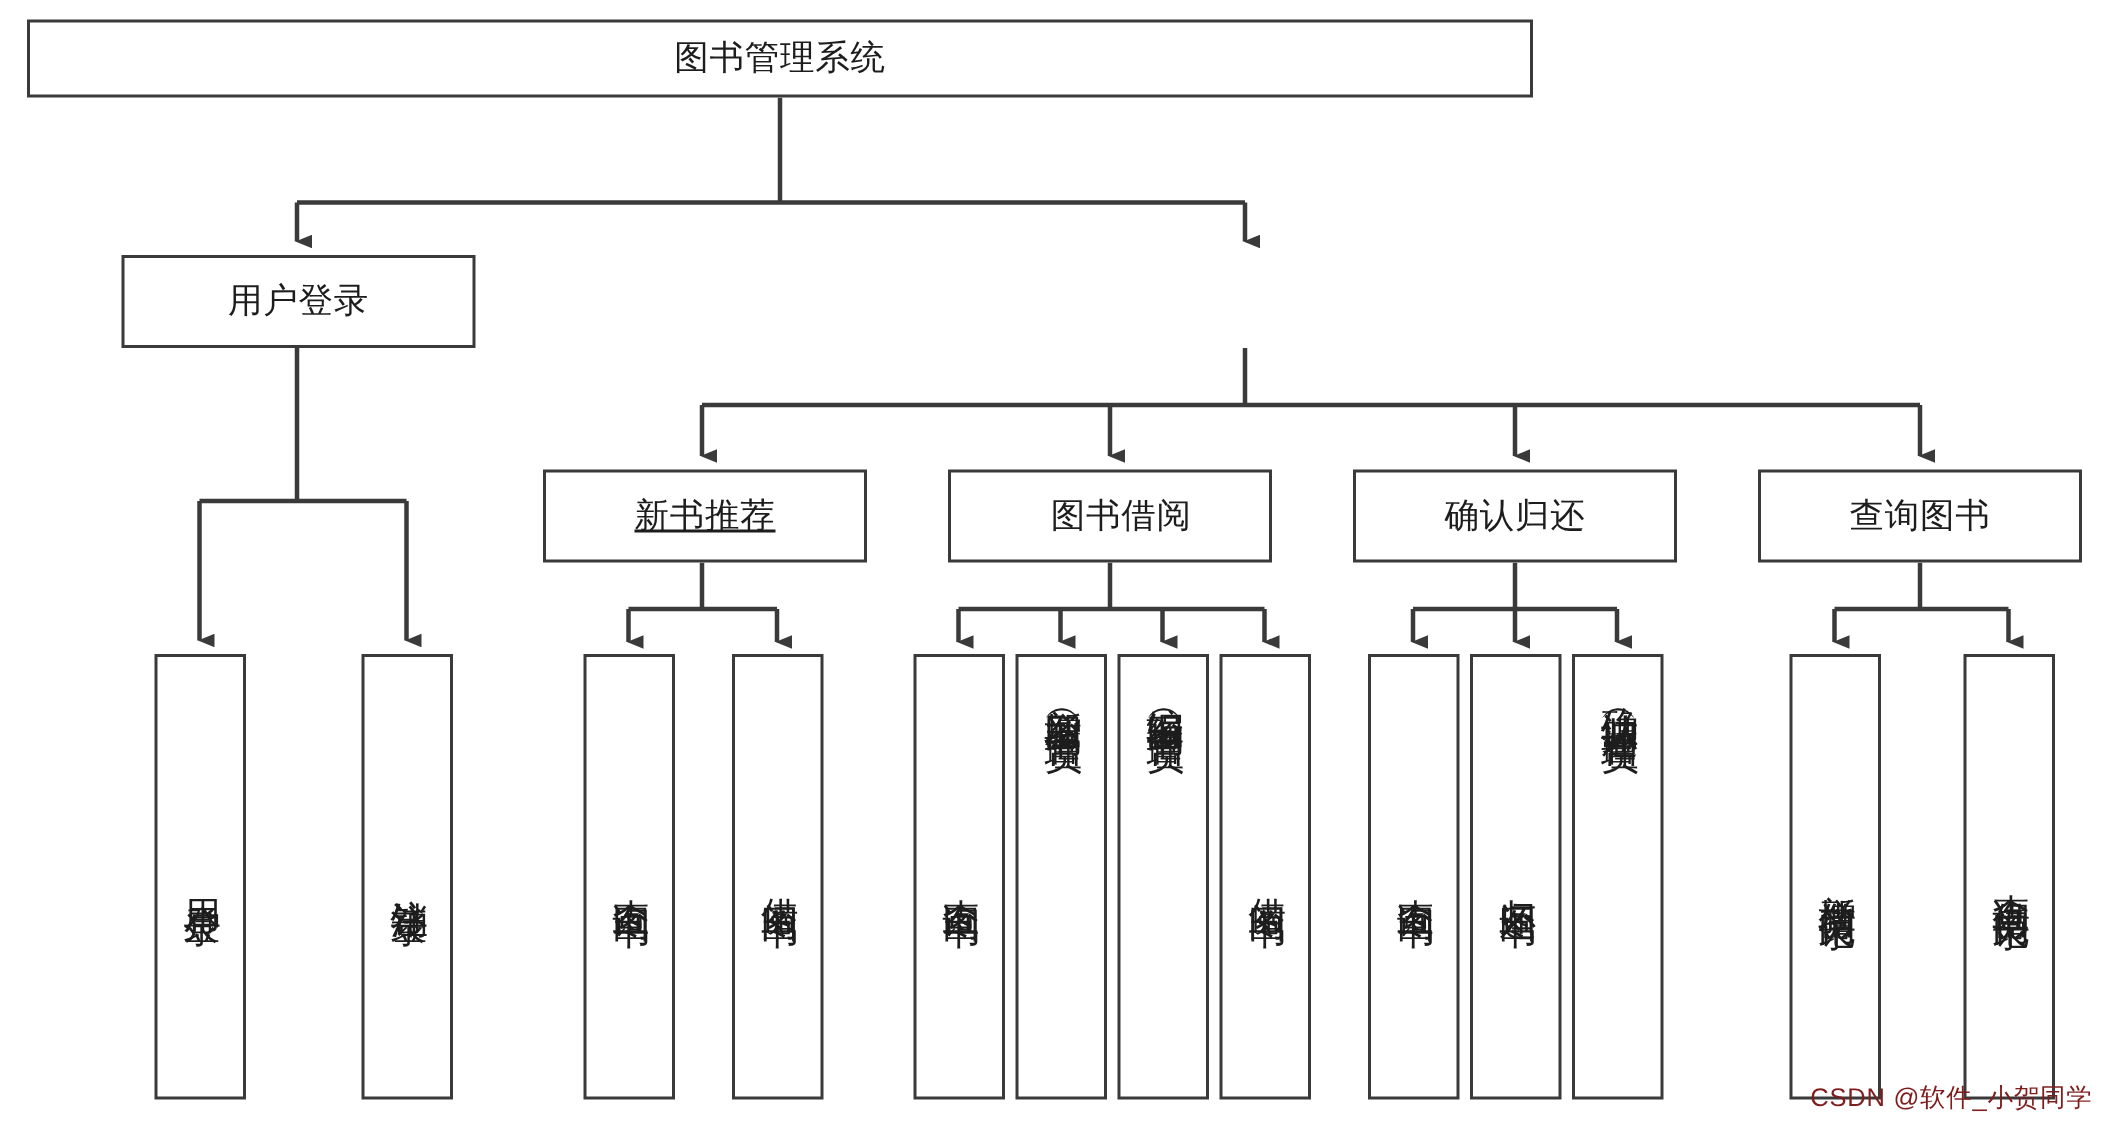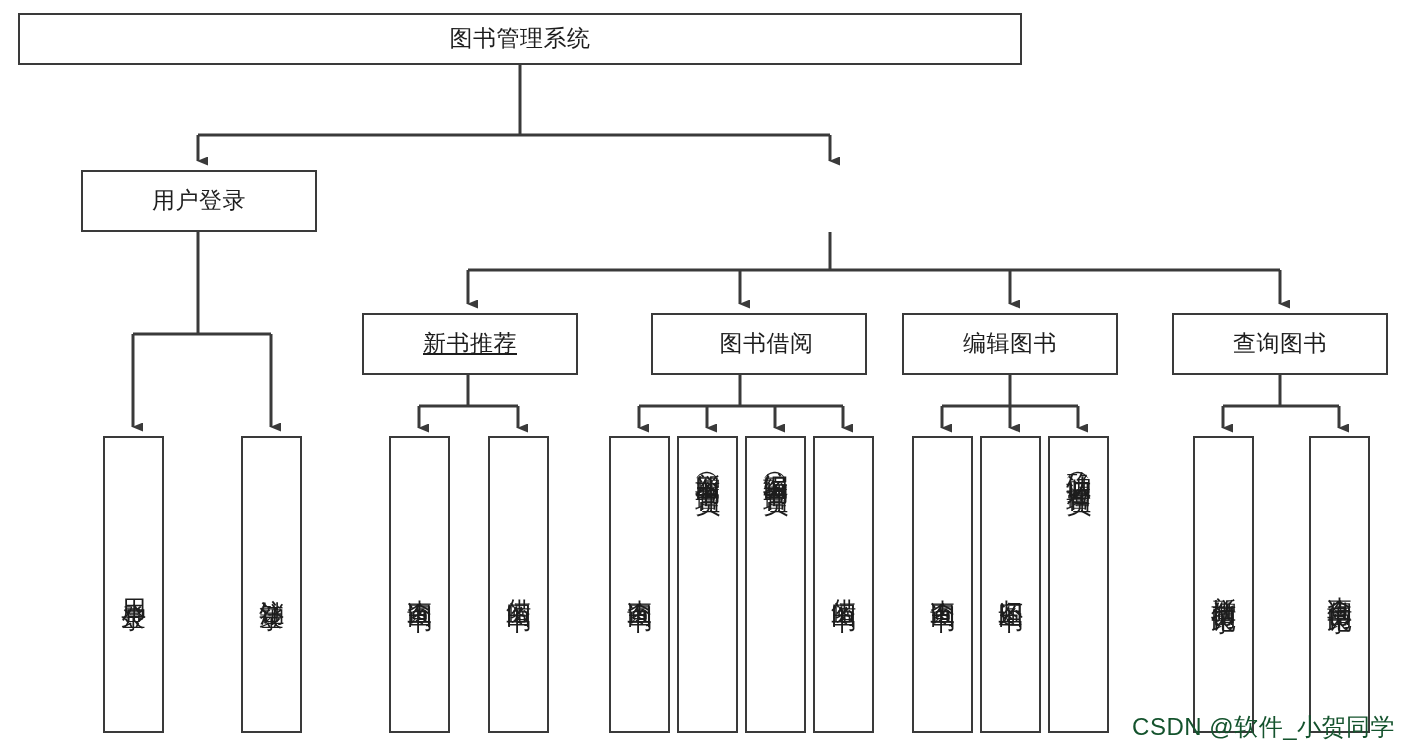--- a/index.html
+++ b/index.html
@@ -58,22 +58,22 @@
     white-space: nowrap;
   }
   .node.vertical.centered {
     align-items: center;
     padding-top: 0;
   }
   #watermark {
     position: absolute;
     right: 10px;
     bottom: 4px;
-    font-size: 24px;
-    color: #14532d;
+    font-size: 17px;
+    color: #7f1d1d;
     letter-spacing: 0.5px;
     z-index: 5;
     white-space: nowrap;
     font-family: "Liberation Sans", "DejaVu Sans", sans-serif;
   }
 </style>
 </head>
 <body>
 
 <div id="diagram-root">
@@ -132,25 +132,25 @@
     <span class="node-label">图书管理系统</span>
   </div>
 
   <div class="node" style="left:81px; top:170px; width:236px; height:62px;">
     <span class="node-label">用户登录</span>
   </div>
 
   <div class="node" style="left:362px; top:313px; width:216px; height:62px;text-decoration:underline;">
     <span class="node-label">新书推荐</span>
   </div>
-  <div class="node" style="left:651px; top:313px; width:216px; height:62px;padding-left:15px;">
+  <div class="node" style="left:632px; top:313px; width:216px; height:62px;padding-left:15px;">
     <span class="node-label">图书借阅</span>
   </div>
   <div class="node" style="left:902px; top:313px; width:216px; height:62px;">
-    <span class="node-label">编辑图书</span>
+    <span class="node-label">确认归还</span>
   </div>
   <div class="node" style="left:1172px; top:313px; width:216px; height:62px;">
     <span class="node-label">查询图书</span>
   </div>
 
   <div class="node vertical centered" style="left:103px; top:436px; width:61px; height:297px;">
     <span class="node-label">用户登录</span>
   </div>
   <div class="node vertical centered" style="left:241px; top:436px; width:61px; height:297px;">
     <span class="node-label">注销登录</span>

